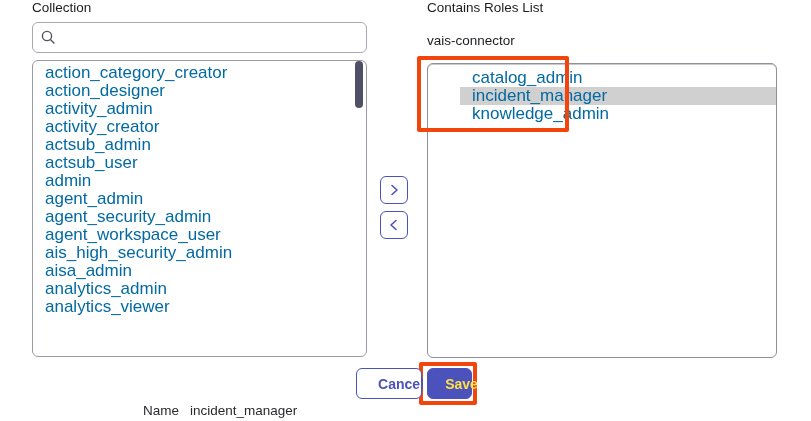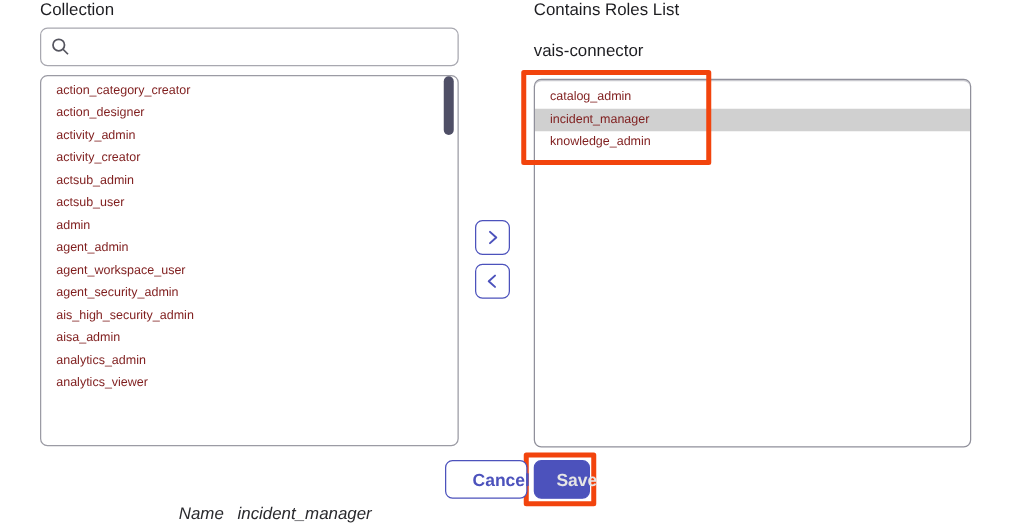--- a/index.html
+++ b/index.html
@@ -53,24 +53,24 @@
     background: #fff;
     overflow: hidden;
     padding-top: 3px;
   }
   .listbox.left  { left: 22px;  top: 60px; width: 335px; height: 297px; }
   .listbox.right { left: 417px; top: 63px; width: 350px; height: 295px; }
   .listbox.right { border-color: #90909b; box-shadow: inset 0 1px 0 #c9c9cf; }
   .list-row {
     height: 18px;
     line-height: 18px;
-    font-size: 10px;
+    font-size: 17px;
     padding-left: 12px;
     white-space: nowrap;
-    color: #7f1d1d;
+    color: #0369a1;
     cursor: default;
   }
   .list-row.selected { background: #d0d0d0; }
   .scroll-thumb {
     position: absolute;
     left: 345px; top: 61px;
     width: 8px; height: 47px;
     border-radius: 4px;
     background: #4f4f66;
   }
@@ -106,40 +106,39 @@
   .btn.cancel {
     left: 346px; top: 368px; width: 66px;
     background: #fff;
     border: 1.5px solid #4c52bc;
     color: #4c52bc;
   }
   .btn.save {
     left: 417px; top: 368px; width: 45px;
     background: #4c52bc;
     border: 1.5px solid #4c52bc;
-    color: #e5e5e5;
+    color: #fde047;
   }
   
   .annotation {
     position: absolute;
     border: 4px solid #f2440d;
     border-radius: 2px;
     pointer-events: none;
   }
   .annotation.roles { left: 407px; top: 56px;  width: 152px; height: 76px; }
   .annotation.save  { left: 409px; top: 362px; width: 58px;  height: 43px; }
   
   .name-row {
     position: absolute;
     left: 133px; top: 403px;
     font-size: 13.5px;
     display: flex;
     gap: 11px;
     color: #2a2a2e;
-    font-style: italic;
   }
 </style>
 </head>
 <body>
 
 <div class="stage">
 
   <div class="panel-label" style="left:22px; top:0px;">Collection</div>
 
   <div class="search-box">
@@ -152,22 +151,22 @@
 
   <div class="listbox left">
       <div class="list-row">action_category_creator</div>
       <div class="list-row">action_designer</div>
       <div class="list-row">activity_admin</div>
       <div class="list-row">activity_creator</div>
       <div class="list-row">actsub_admin</div>
       <div class="list-row">actsub_user</div>
       <div class="list-row">admin</div>
       <div class="list-row">agent_admin</div>
+      <div class="list-row">agent_security_admin</div>
       <div class="list-row">agent_workspace_user</div>
-      <div class="list-row">agent_security_admin</div>
       <div class="list-row">ais_high_security_admin</div>
       <div class="list-row">aisa_admin</div>
       <div class="list-row">analytics_admin</div>
       <div class="list-row">analytics_viewer</div>
     </div>
 
   <div class="scroll-thumb"></div>
 
   <button class="xfer-btn add">
     <svg width="12" height="12" viewBox="0 0 12 12">
@@ -177,21 +176,21 @@
   <button class="xfer-btn remove">
     <svg width="12" height="12" viewBox="0 0 12 12">
       <polyline points="8,1.5 3,6 8,10.5" fill="none" stroke="#4c52bc" stroke-width="1.6" stroke-linecap="round" stroke-linejoin="round"></polyline>
     </svg>
   </button>
 
   <div class="panel-label" style="left:417px; top:0px;">Contains Roles List</div>
 
   <div class="panel-label" style="left:417px; top:33px;">vais-connector</div>
 
-  <div class="listbox right" style="padding-top:5px;">
+  <div class="listbox right" style="padding-top:5px;padding-left:32px;">
       <div class="list-row">catalog_admin</div>
       <div class="list-row selected">incident_manager</div>
       <div class="list-row">knowledge_admin</div>
     </div>
 
   <div class="annotation roles"></div>
   <div class="annotation save"></div>
 
   <button class="btn cancel">Cancel</button>
   <button class="btn save">Save</button>

